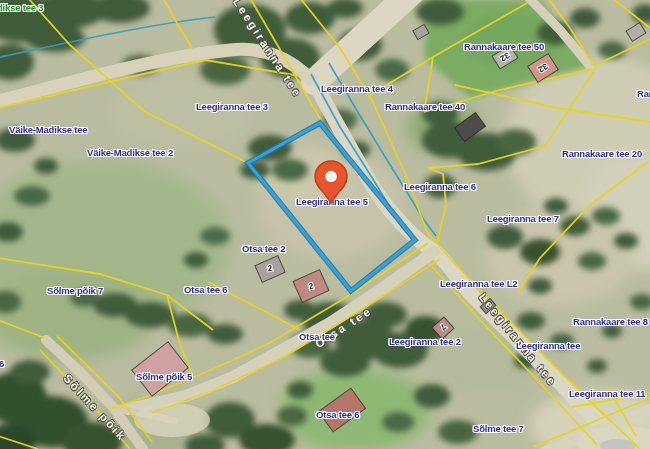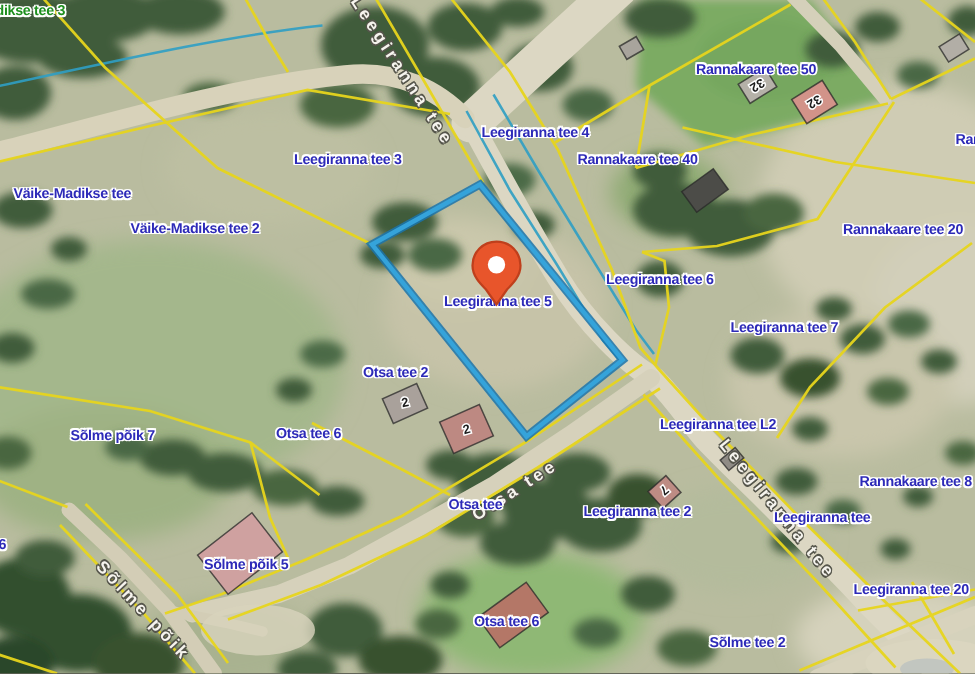--- a/index.html
+++ b/index.html
@@ -227,22 +227,22 @@
   <div class="lbl" style="left:487px;top:213px">Leegiranna tee 7</div>
   <div class="lbl" style="left:242px;top:243px">Otsa tee 2</div>
   <div class="lbl" style="left:184px;top:284px">Otsa tee 6</div>
   <div class="lbl" style="left:47px;top:285px">Sõlme põik 7</div>
   <div class="lbl" style="left:136px;top:371px">Sõlme põik 5</div>
   <div class="lbl" style="left:299px;top:331px">Otsa tee</div>
   <div class="lbl" style="left:440px;top:278px">Leegiranna tee L2</div>
   <div class="lbl" style="left:389px;top:336px">Leegiranna tee 2</div>
   <div class="lbl" style="left:573px;top:316px">Rannakaare tee 8</div>
   <div class="lbl" style="left:516px;top:340px">Leegiranna tee</div>
-  <div class="lbl" style="left:569px;top:388px">Leegiranna tee 20</div>
-  <div class="lbl" style="left:473px;top:423px">Sõlme tee 2</div>
+  <div class="lbl" style="left:569px;top:388px">Leegiranna tee 11</div>
+  <div class="lbl" style="left:473px;top:423px">Sõlme tee 7</div>
   <div class="lbl" style="left:316px;top:409px">Otsa tee 6</div>
   <div class="lbl" style="left:-1px;top:358px">6</div>
 
   <svg id="pin" width="41" height="47" viewBox="0 0 41 47">
     <path d="M 20,2 C 11,2 4,9 4,18 C 4,25 9,30 13,34 L 20,44 L 27,34 C 31,30 36,25 36,18 C 36,9 29,2 20,2 Z" fill="#e8552b" stroke="#bf3f1c" stroke-width="1.5"></path>
     <circle cx="20" cy="17.5" r="5.8" fill="#ffffff"></circle>
   </svg>
 
 </div>
 

